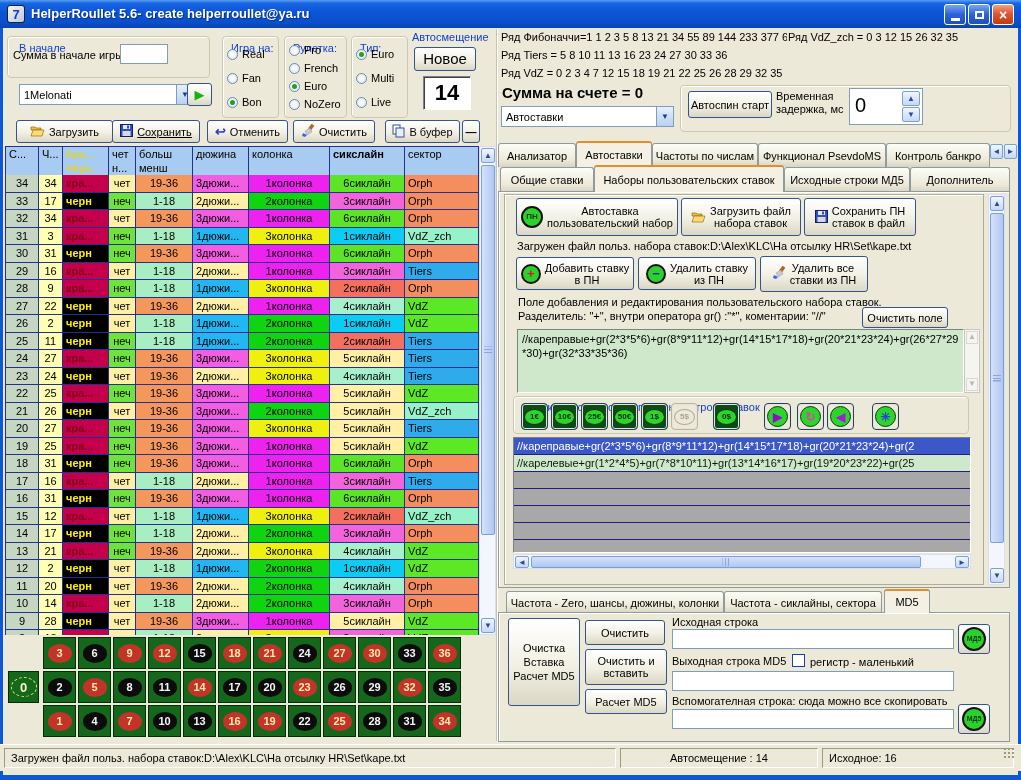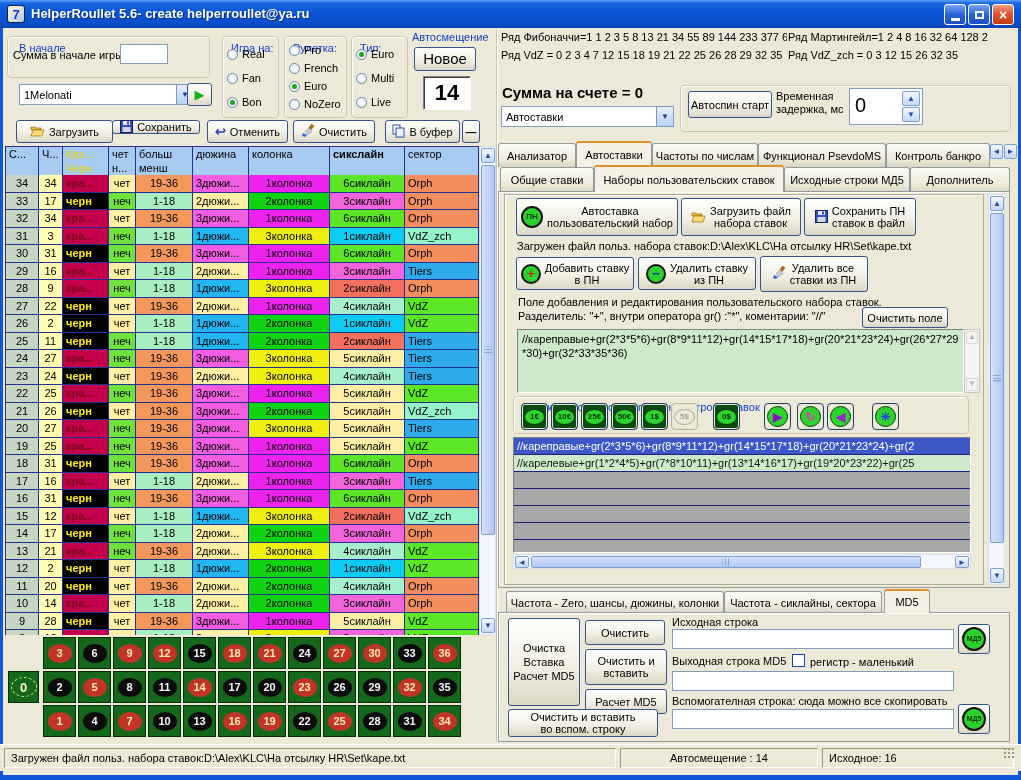--- a/index.html
+++ b/index.html
@@ -179,21 +179,21 @@
   <div class="abs" style="left:423px;top:76px;width:48px;height:34px;background:#fff;border:1px solid #808080;border-right-color:#fff;border-bottom-color:#fff;box-shadow:1px 1px 0 #404040 inset;display:flex;align-items:center;justify-content:center;font-size:22px;font-weight:bold;">14</div>
 
   <div id="toolbar">
       <div class="abs btn" style="left: 8px; top: 120px; width: 97px; height: 23px; margin-left: 8px;">
         <span><svg width="15" height="13" viewBox="0 0 15 13">
             <path d="M1 3 h4 l1 1 h5 v2 h-10z" fill="#f0c040" stroke="#806000" stroke-width="0.6"></path>
             <path d="M1 12 L3 6 H14 L12 12 Z" fill="#ffd878" stroke="#806000" stroke-width="0.6"></path>
           </svg></span>
         <span>Загрузить</span>
       </div>
-      <div class="abs btn" style="left: 112px; top: 120px; width: 88px; height: 14px;">
+      <div class="abs btn" style="left: 112px; top: 120px; width: 88px; height: 23px; text-decoration: underline;">
         <span><svg width="13" height="13" viewBox="0 0 13 13">
             <rect x="0.5" y="0.5" width="12" height="12" fill="#3050c8" stroke="#102060"></rect>
             <rect x="3" y="1" width="7" height="4" fill="#e8e8f0"></rect>
             <rect x="7" y="1.5" width="2" height="3" fill="#3050c8"></rect>
             <rect x="2.5" y="7" width="8" height="5" fill="#d8d8e0"></rect>
           </svg></span>
         <span>Сохранить</span>
       </div>
       <div class="abs btn" style="left: 207px; top: 120px; width: 81px; height: 23px;">
         <span><span style="color:#2840d0;font-weight:bold;font-size:13px;">↩</span></span>
@@ -604,24 +604,24 @@
       </div>
       <div class="rcell" style="left: 428px; top: 705px;">
         <span class="rnum red">34</span>
       </div>
     </div>
 
   <div class="vsep"></div>
 
   <div class="abs" id="series-left" style="left:501px;top:31px;width:286px;">
       <div class="series-line">Ряд Фибоначчи=1 1 2 3 5 8 13 21 34 55 89 144 233 377 610</div>
+      <div class="series-line">Ряд Tiers = 5 8 10 11 13 16 23 24 27 30 33 36</div>
       <div class="series-line">Ряд VdZ = 0 2 3 4 7 12 15 18 19 21 22 25 26 28 29 32 35</div>
     </div>
   <div class="abs" id="series-right" style="left:788px;top:31px;width:230px;">
-      <div class="series-line">Ряд Мартингейл=1 2 4 8 16 32 64 128 2</div>
       <div class="series-line">Ряд VdZ_zch = 0 3 12 15 26 32 35</div>
     </div>
 
   <div class="abs" style="left:502px;top:84px;font-size:15px;font-weight:bold;">Сумма на счете = 0</div>
   <div class="abs combo" style="left:501px;top:106px;width:173px;height:21px;">
     <span class="val">Автоставки</span>
     <span class="cbtn">▼</span>
   </div>
   <div class="abs grp" style="left:680px;top:85px;width:331px;height:47px;"></div>
   <div class="abs btn" style="left:688px;top:91px;width:84px;height:27px;">Автоспин старт</div>
@@ -796,24 +796,20 @@
     <div>Очистка</div>
       <div>Вставка</div>
       <div>Расчет MD5</div>
   </div>
   <div class="abs btn" style="left:585px;top:620px;width:80px;height:25px;">Очистить</div>
   <div class="abs btn" style="left:585px;top:649px;width:82px;height:36px;flex-direction:column;gap:0;">
     <div>Очистить и</div>
       <div>вставить</div>
   </div>
   <div class="abs btn" style="left:585px;top:689px;width:82px;height:25px;">Расчет MD5</div>
-  <div class="abs btn" style="left:508px;top:709px;width:150px;height:28px;flex-direction:column;gap:0;">
-    <div>Очистить и  вставить</div>
-      <div>во вспом. строку</div>
-  </div>
 
   <div class="abs" style="left:672px;top:616px;">Исходная строка</div>
   <input class="abs input" style="left: 672px; top: 629px; width: 282px; height: 20px;" value="">
   <div class="abs btn" style="left:958px;top:624px;width:32px;height:30px;">
     <span class="circle-ico" style="width:24px;height:24px;font-size:7px;">МД5</span>
   </div>
 
   <div class="abs" style="left:672px;top:655px;">Выходная строка MD5</div>
   <span class="abs cb" style="left:792px;top:654px;"></span>
   <div class="abs" style="left:810px;top:656px;">регистр  - маленький</div>

